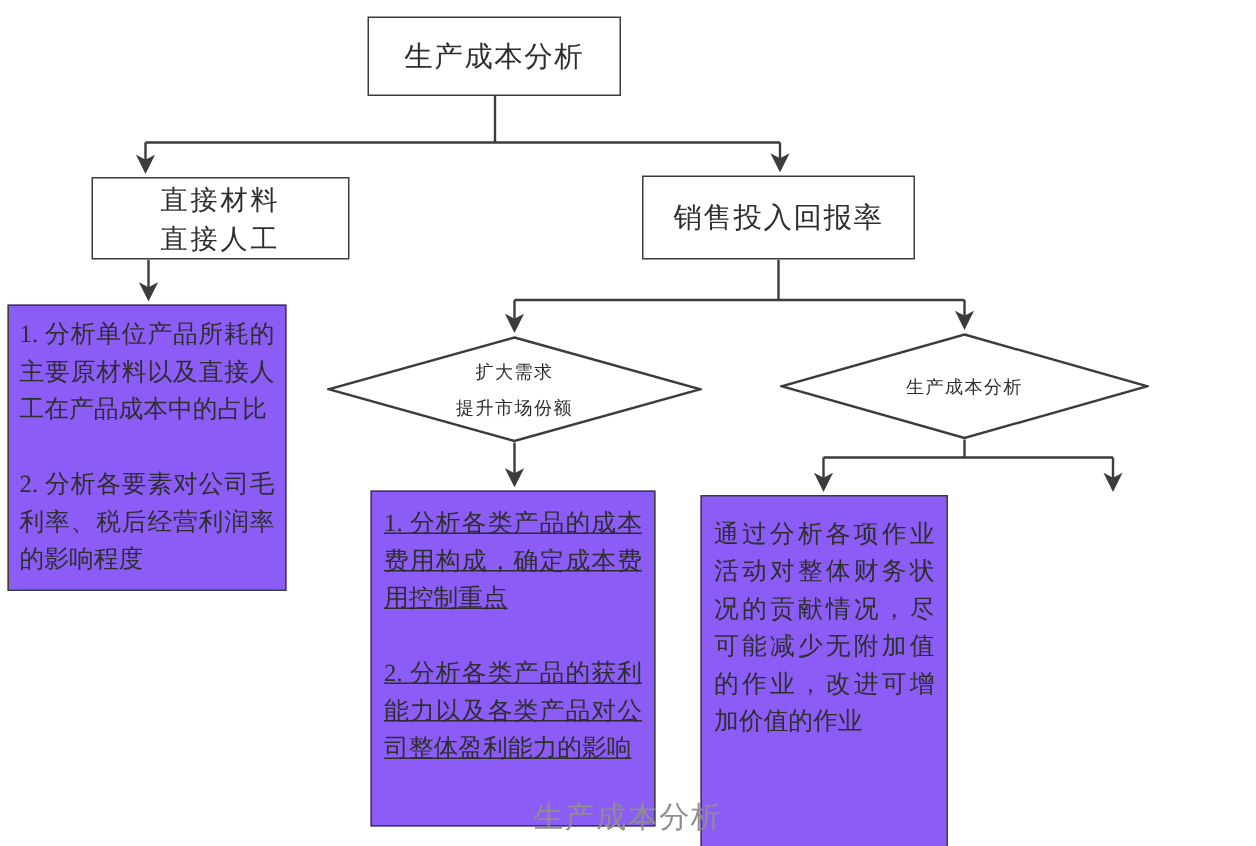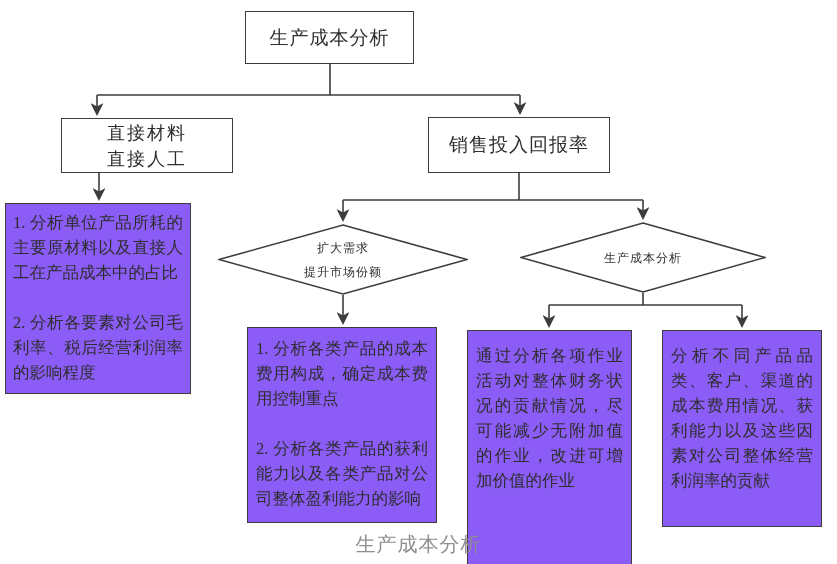--- a/index.html
+++ b/index.html
@@ -30,21 +30,21 @@
     position:absolute;
     box-sizing:border-box;
     border:1.6px solid #3c3c3c;
     background:#8b5cf6;
     font-size:16.5px;line-height:25px;
     text-align:justify;
     white-space:pre-line;
     z-index:1;
   }
   .note1{left:5px;top:203px;width:186px;height:191px;padding:6px 7px;}
-  .note2{left:247px;top:327px;width:190px;height:196px;padding:8px 8px;}
+  .note2{left:247px;top:327px;width:190px;height:224px;padding:8px 8px;text-decoration:underline;}
   .note3{left:467px;top:330px;width:165px;height:242px;padding:12px 8px;}
   .note4{left:662px;top:330px;width:160px;height:197px;padding:12px 8px;}
   .diamond{position:absolute;z-index:1;}
   .d1{left:218px;top:224px;width:250px;height:71px;}
   .d2{left:520px;top:222px;width:246px;height:71px;}
   .diamond svg{position:absolute;left:0;top:0;}
   .diamond .dlabel{
     position:absolute;inset:0;
     display:flex;align-items:center;justify-content:center;
     text-align:center;font-size:12px;line-height:24px;
@@ -123,17 +123,16 @@
     </svg>
     <div class="dlabel">生产成本分析</div>
   </div>
 
   <div class="note note2">1. 分析各类产品的成本费用构成，确定成本费用控制重点
 
 2. 分析各类产品的获利能力以及各类产品对公司整体盈利能力的影响</div>
 
   <div class="note note3">通过分析各项作业活动对整体财务状况的贡献情况，尽可能减少无附加值的作业，改进可增加价值的作业</div>
 
-  <div class="note note4">分析不同产品品类、客户、渠道的成本费用情况、获利能力以及这些因素对公司整体经营利润率的贡献</div>
 
   <div class="caption">生产成本分析</div>
 
 </div>
 
 </body></html>

